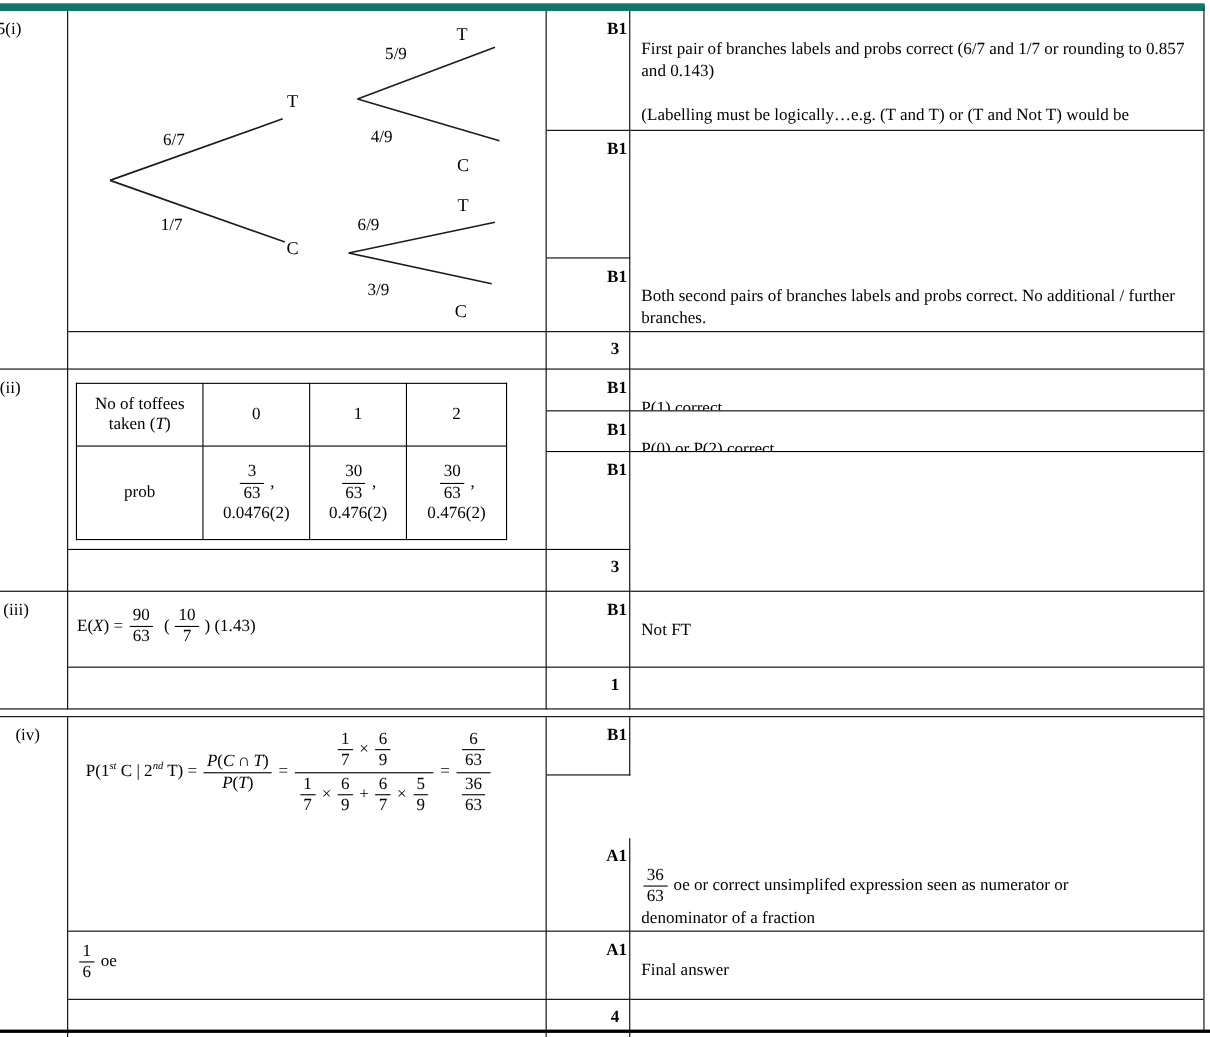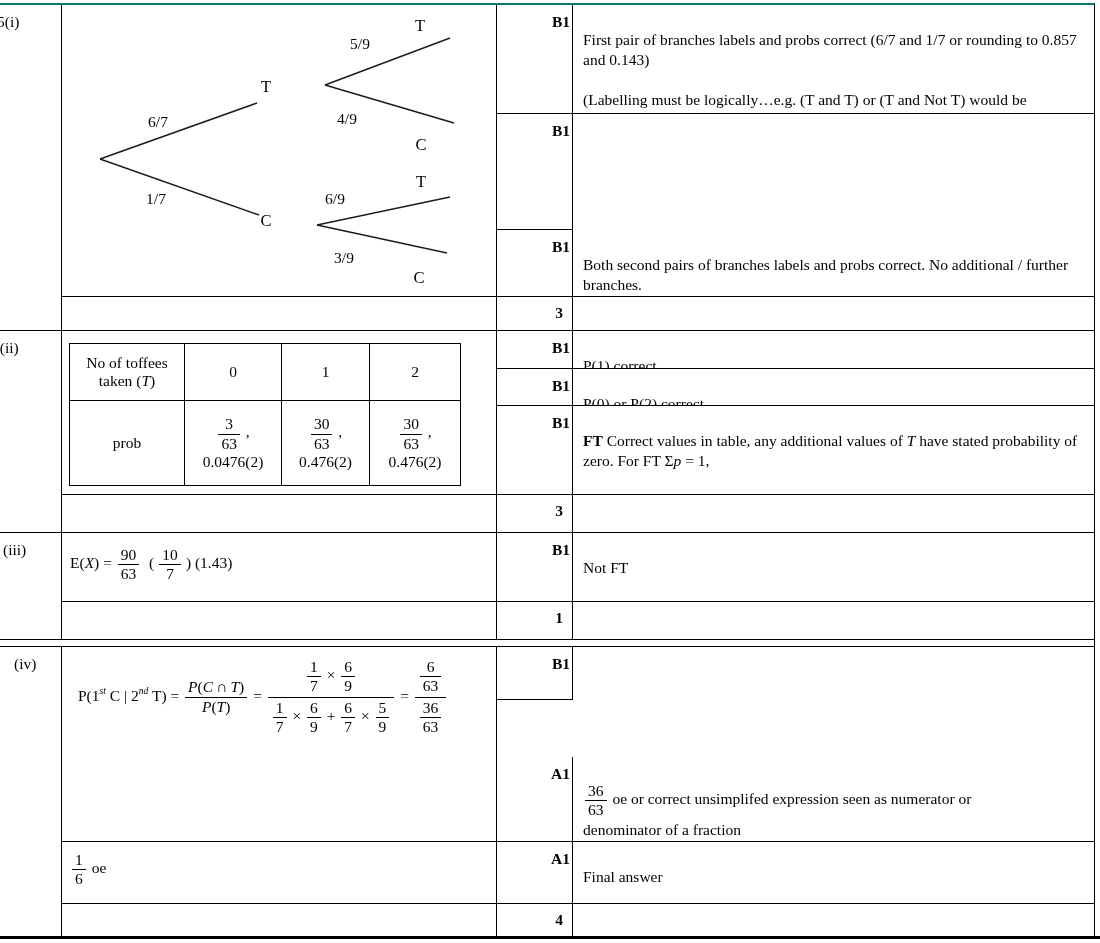--- a/index.html
+++ b/index.html
@@ -4,21 +4,21 @@
 <style>
   html,body{margin:0;padding:0;background:#ffffff;}
   body{
     width:1100px;height:943px;position:relative;
     font-family:"Liberation Serif","DejaVu Serif",serif;
     font-size:15.5px;color:#000;
     -webkit-font-smoothing:antialiased;
   }
   .sheet{
     position:absolute;left:0;top:3px;width:1095px;height:935px;
-    box-sizing:border-box;border-top:2px solid #0f766e;border-right:1px solid #000;
+    box-sizing:border-box;border-top:7px solid #0f766e;border-right:1px solid #000;
     display:grid;
     grid-template-columns:62px 435px 76px 521px;
     grid-template-rows:109px 116px 67px 34px 38px 37px 89px 38px 69px 38px 7px 53px 57px 85px 62px 34px;
   }
   .cell{box-sizing:border-box;overflow:hidden;}
   .br{border-right:1px solid #000;}
   .bb{border-bottom:1px solid #000;}
   .qlabel{padding-top:8px;white-space:nowrap;}
   .qlabel .t{display:inline-block;}
   .mark{font-weight:bold;text-align:right;padding:8px 2px 0 0;}
@@ -114,21 +114,20 @@
       </table>
   </div>
 
   <div class="cell br bb mark" style="grid-area:5/3/6/4">B1</div>
   <div class="cell bb comment" style="grid-area:5/4/6/5">P(1) correct</div>
 
   <div class="cell br bb mark" style="grid-area:6/3/7/4">B1</div>
   <div class="cell bb comment" style="grid-area:6/4/7/5">P(0) or P(2) correct</div>
 
   <div class="cell br bb mark" style="grid-area:7/3/8/4">B1</div>
-  <div class="cell bb comment" style="grid-area:7/4/8/5"><b>FT</b> Correct values in table, any additional values of <i>T</i> have stated probability of zero. For FT Σ<i>p</i> = 1,</div>
 
   <div class="cell br bb" style="grid-area:8/2/9/3"></div>
   <div class="cell br bb total" style="grid-area:8/3/9/4">3</div>
   <div class="cell bb" style="grid-area:8/4/9/5"></div>
 
   <div class="cell br bb qlabel" style="grid-area:9/1/11/2">
     <span class="t" style="margin-left:3px">(iii)</span>
   </div>
 
   <div class="cell br bb formula3" style="grid-area:9/2/10/3">E(<i>X</i>) = <span class="fr"><span class="n">90</span><span class="d">63</span></span>&nbsp; ( <span class="fr"><span class="n">10</span><span class="d">7</span></span> ) (1.43)</div>

